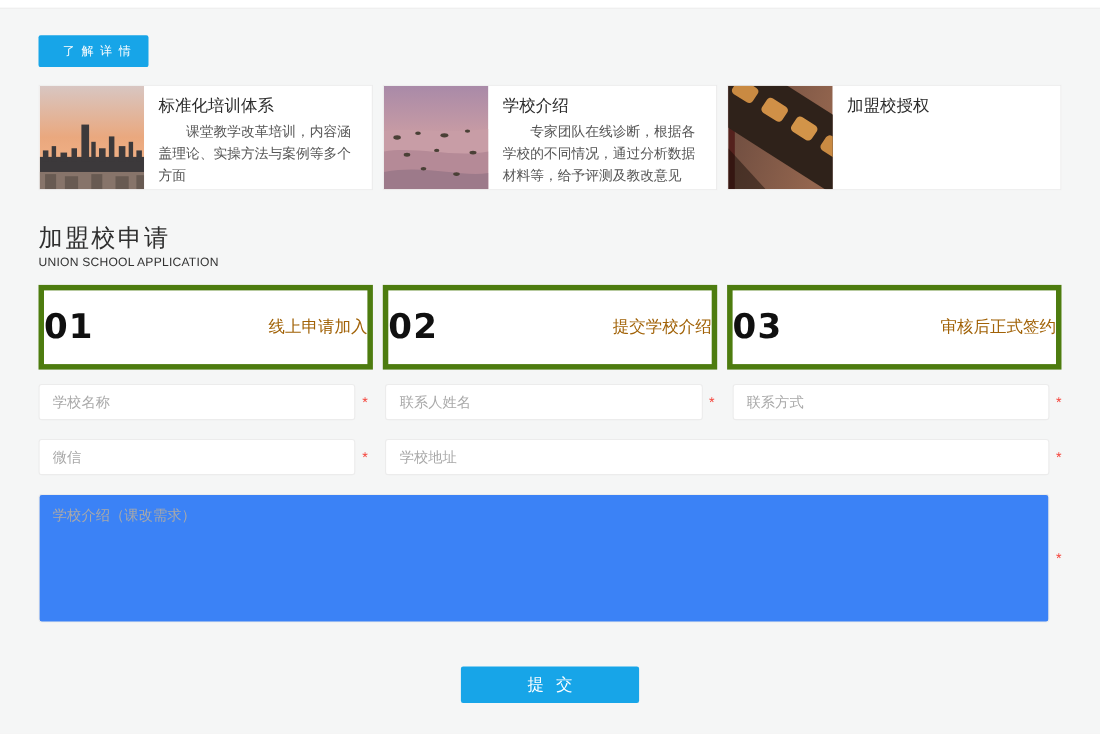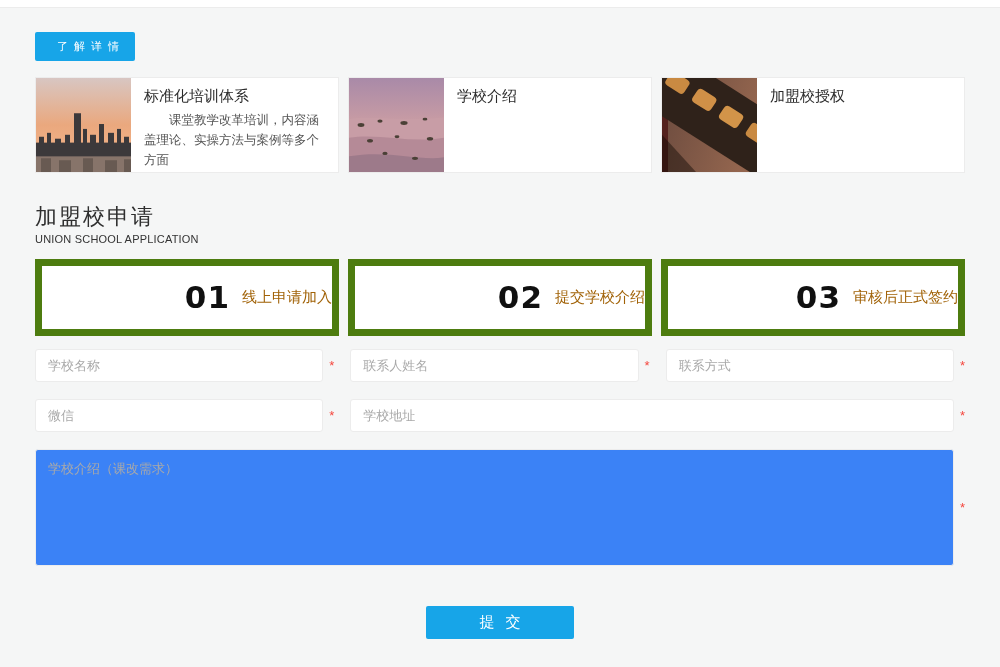--- a/index.html
+++ b/index.html
@@ -26,41 +26,41 @@
   .cards { display:grid; grid-template-columns:repeat(3,1fr); gap:9px; margin-top:16px; }
   .card { background:#fff; border:1px solid #ececec; height:96px; display:flex; overflow:hidden; }
   .card-img { width:95px; flex:0 0 95px; }
   .card-img svg { display:block; width:100%; height:100%; }
   .card-body { padding:9px 13px 8px 13px; flex:1; }
   .card-title { font-size:15px; color:#2b2b2b; }
   .card-desc { font-size:12.5px; color:#555; line-height:1.58; margin-top:5px; text-indent:2em; }
 
   .app-head { margin-top:30px; }
   .steps { display:grid; grid-template-columns:repeat(3,1fr); gap:9px; margin-top:14px; }
-  .step { background:#fff; border:7px solid #4d7c0f; height:77px; display:flex; align-items:center; justify-content:flex-end; }
+  .step { background:#fff; border:5px solid #4d7c0f; height:77px; display:flex; align-items:center; justify-content:space-between; }
   .step-num { font-size:31px; font-weight:700; color:#101010; letter-spacing:1px; font-family:"DejaVu Sans", sans-serif; }
   .step-label { font-size:15px; color:#a16207; margin-left:12px; }
 
   .form-grid { display:grid; grid-template-columns:repeat(3,1fr); column-gap:16px; row-gap:17px; margin-top:13px; }
   .field { display:flex; align-items:center; }
   .field input {
     flex:1; height:33px; min-width:0; border:1px solid #ececec; border-radius:3px;
     padding:0 12px; font-size:13px; color:#333; background:#fff; outline:none; font-family:inherit;
   }
   .field input::placeholder, .field textarea::placeholder { color:#a9a9a9; }
   .star { color:var(--required); flex:0 0 11px; width:11px; text-align:right; font-size:13px; line-height:1; }
   .field-wide { grid-column:span 2; }
   .field-full { grid-column:1 / -1; }
   .field-full textarea {
     flex:1; height:117px; resize:none; border:1px solid #ececec; border-radius:3px;
     padding:10px 12px; font-size:13px; color:#333; background:#3b82f6; outline:none; font-family:inherit;
   }
   .submit-row { display:flex; justify-content:center; margin-top:40px; }
   .submit-btn {
-    width:148px; height:33px; background:var(--accent); color:#fff; border:none; border-radius:2px;
+    width:162px; height:33px; background:var(--accent); color:#fff; border:none; border-radius:2px;
     font-size:15px; letter-spacing:11px; text-indent:11px; cursor:pointer; font-family:inherit;
   }
 </style>
 </head>
 <body>
 
 <div class="top-strip"></div>
 
 <div class="page">
 
@@ -133,20 +133,21 @@
             <ellipse cx="21" cy="64" rx="3" ry="1.8"></ellipse>
             <ellipse cx="48" cy="60" rx="2.4" ry="1.5"></ellipse>
             <ellipse cx="81" cy="62" rx="3.2" ry="1.8"></ellipse>
             <ellipse cx="36" cy="77" rx="2.6" ry="1.6"></ellipse>
             <ellipse cx="66" cy="82" rx="3" ry="1.7"></ellipse>
           </g>
         </svg>
       </div>
       <div class="card-body">
         <div class="card-title">学校介绍</div>
+        <div class="card-desc">专家团队在线诊断，根据各学校的不同情况，通过分析数据材料等，给予评测及教改意见</div>
       </div>
     </div>
 
     <div class="card">
       <div class="card-img">
         <svg viewBox="0 0 95 96" preserveAspectRatio="none" aria-hidden="true">
           <defs>
             <linearGradient id="bg3" x1="0" y1="0" x2="1" y2="0.3">
               <stop offset="0" stop-color="#6a4a3e"></stop>
               <stop offset="1" stop-color="#93654e"></stop>

